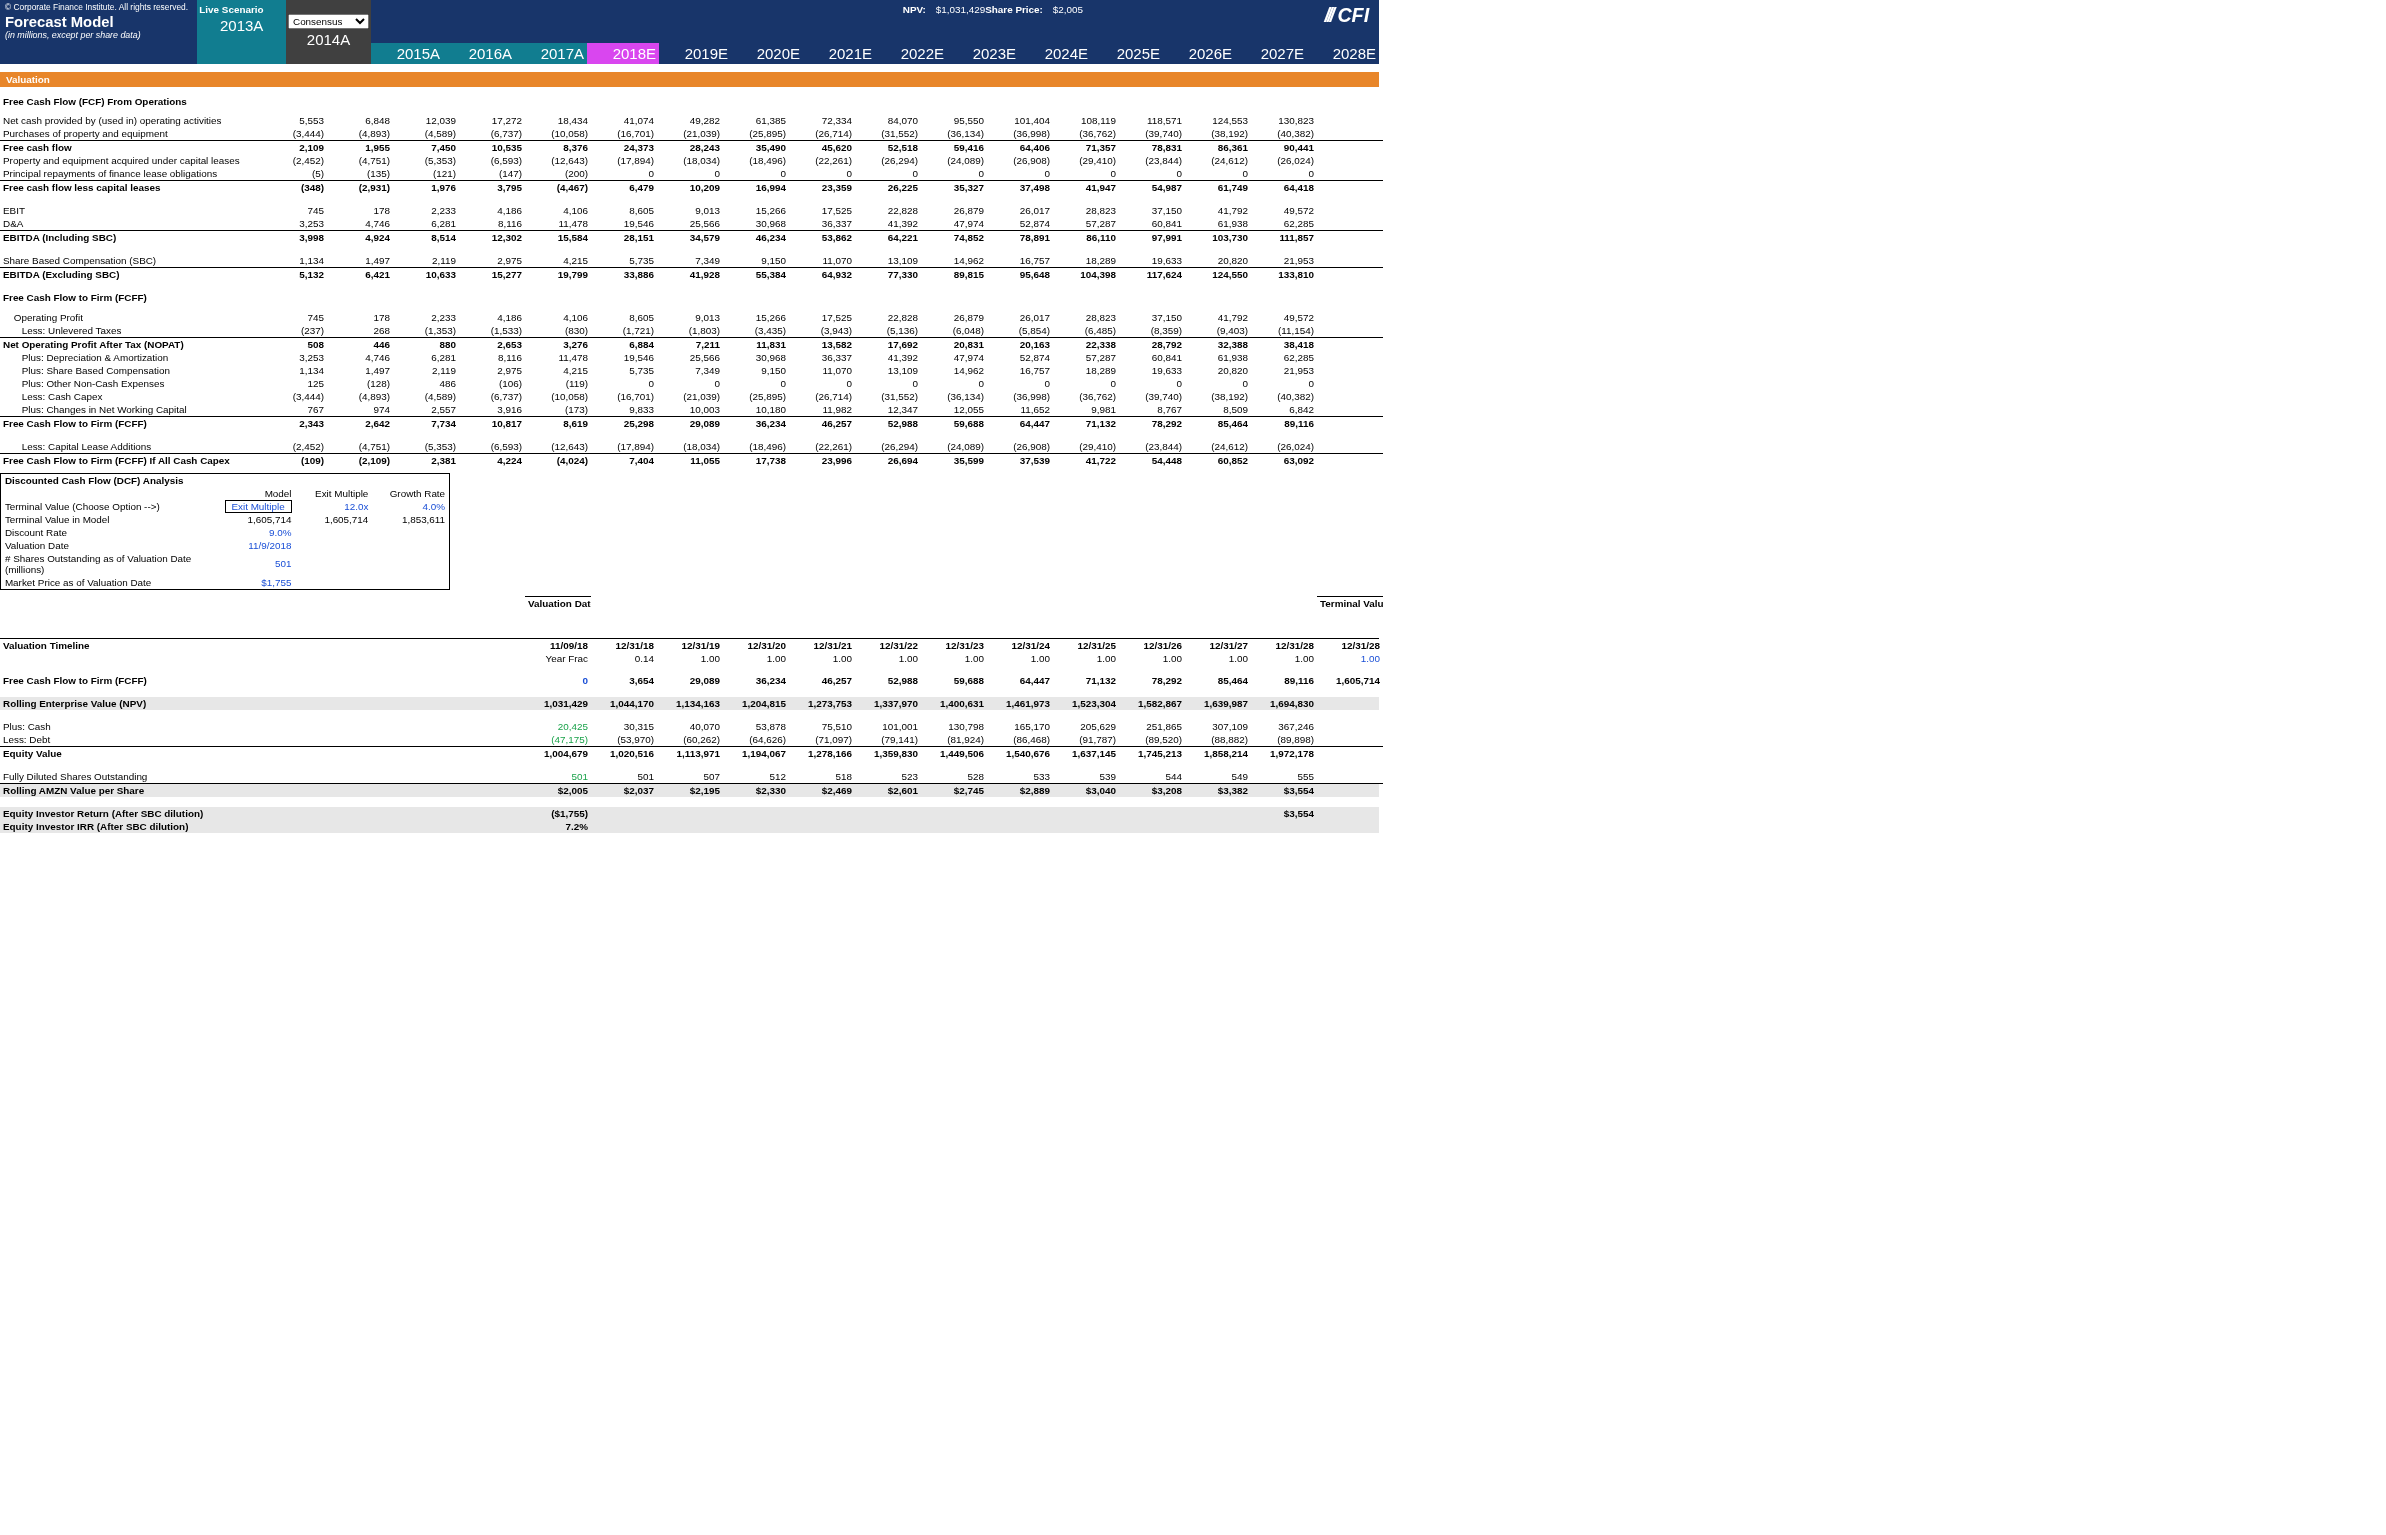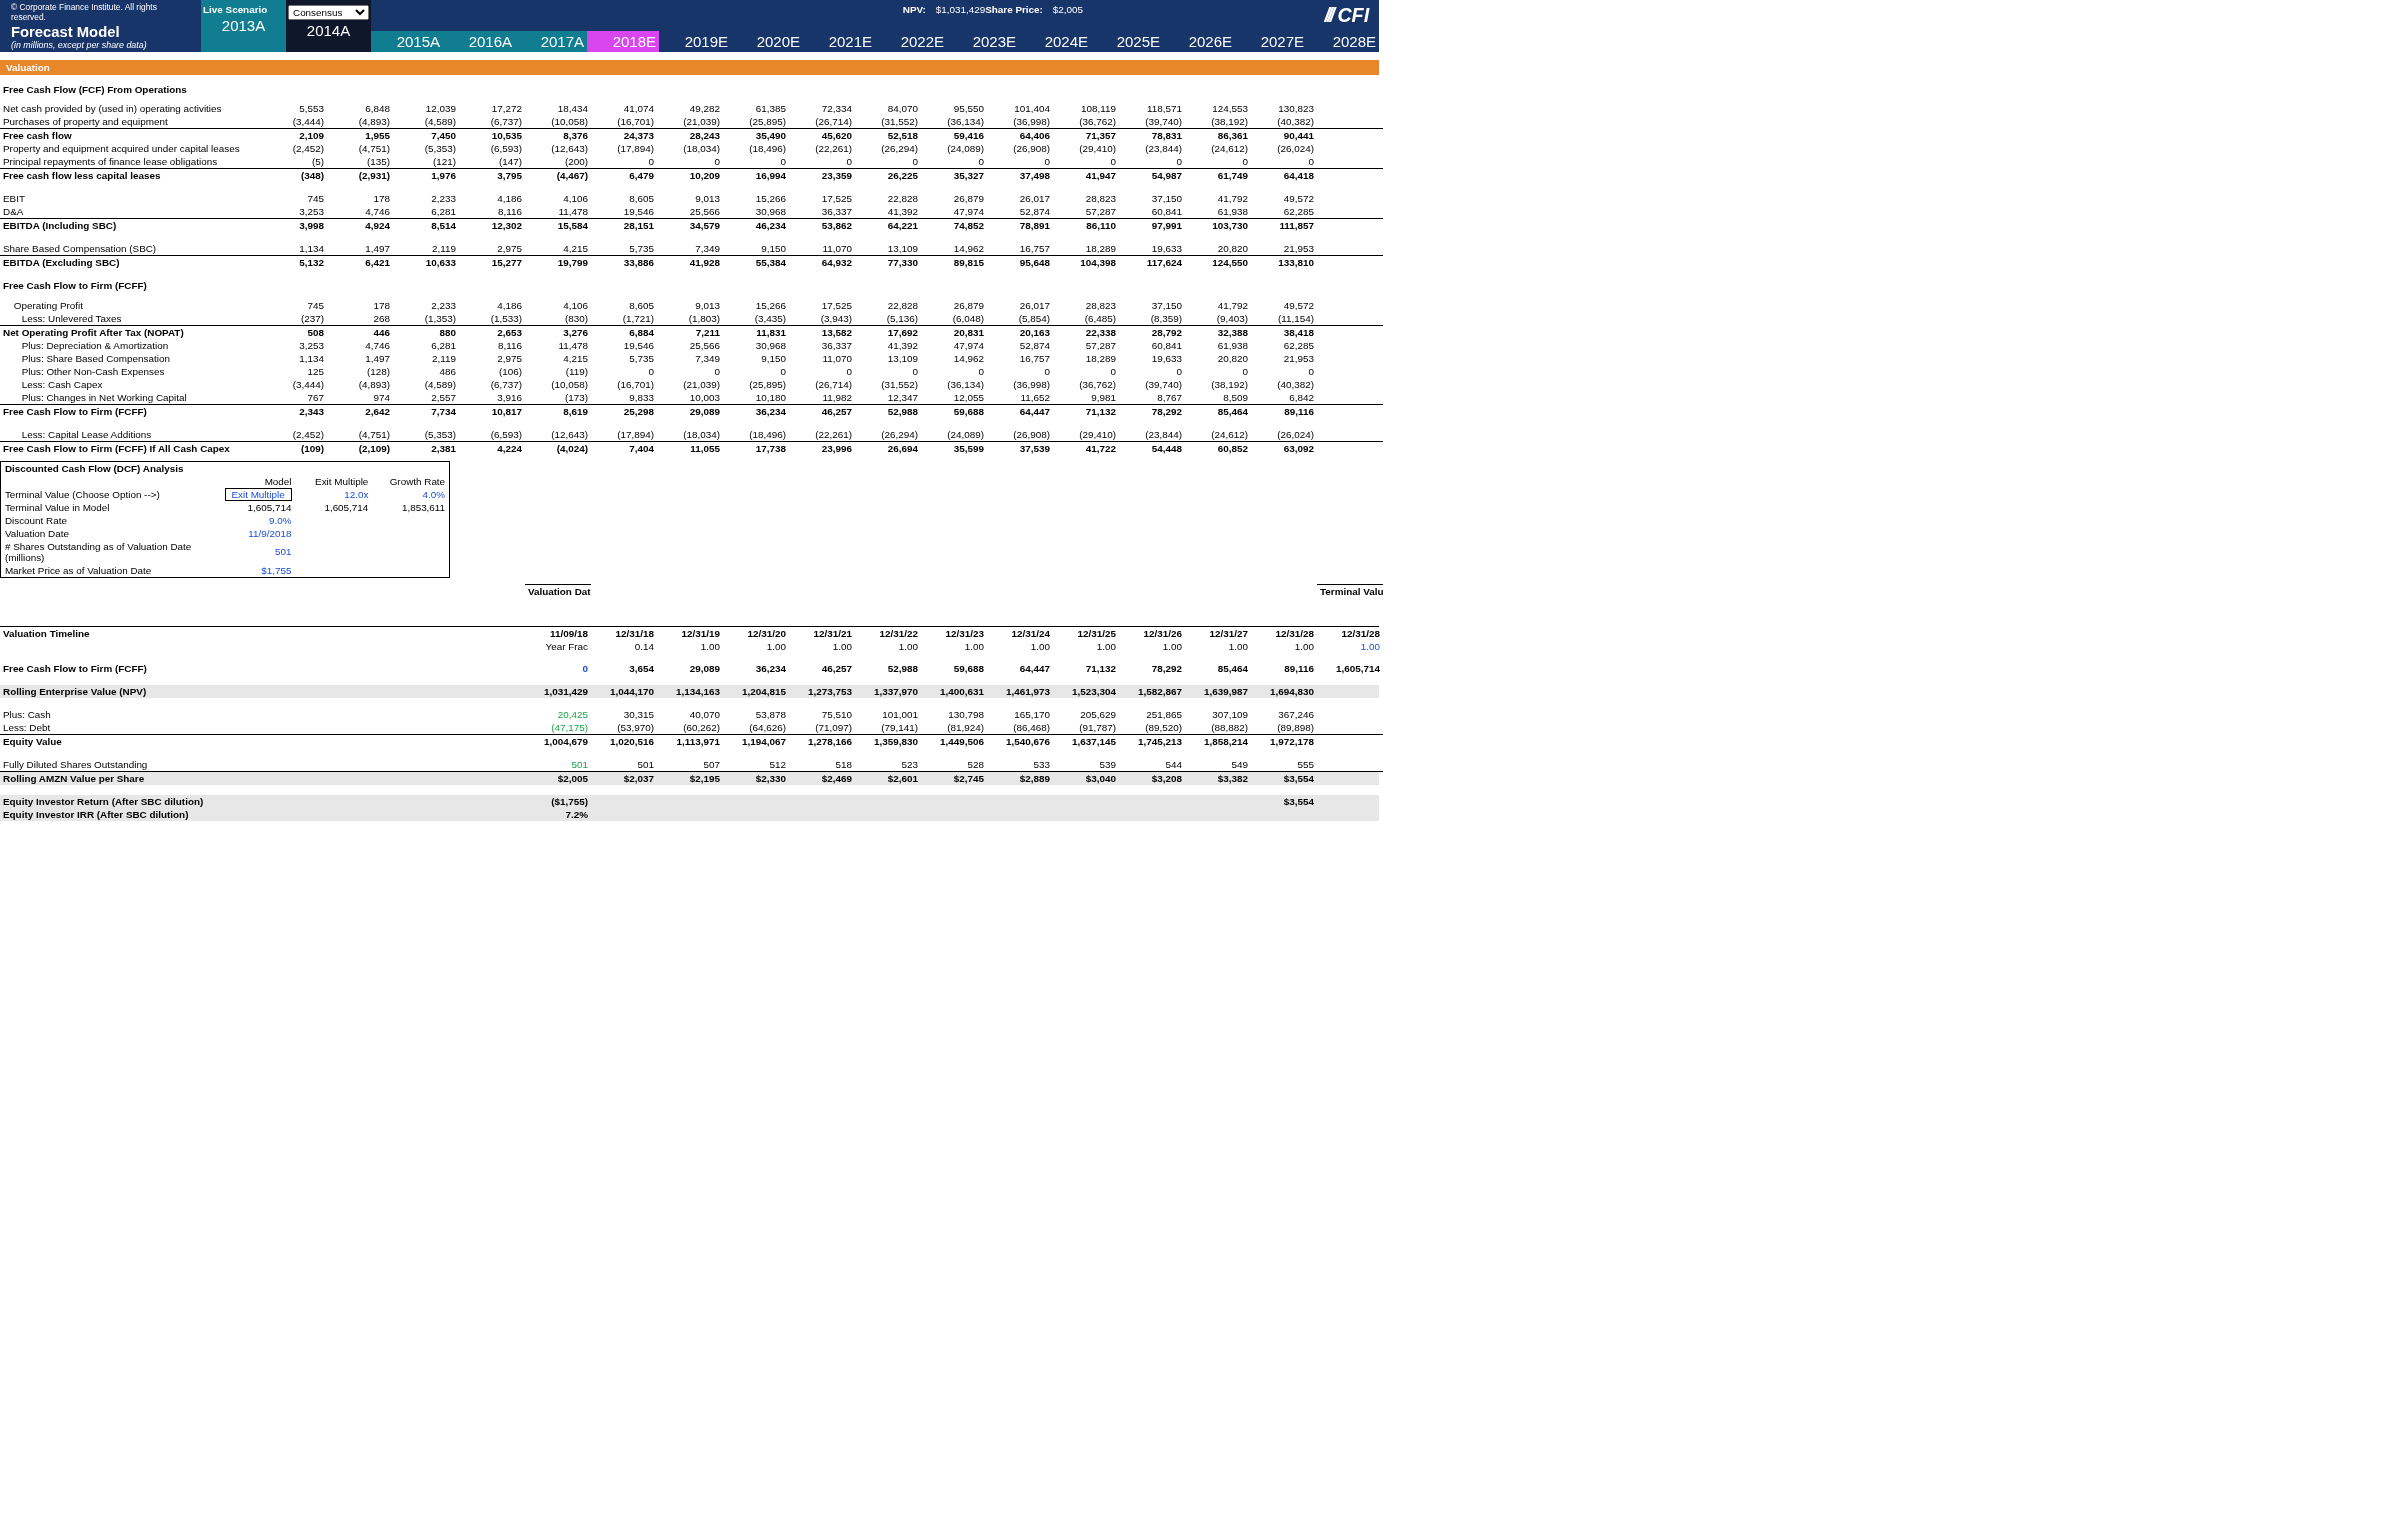--- a/index.html
+++ b/index.html
@@ -1,24 +1,24 @@
 <!DOCTYPE html>
 <html><head>
 <meta charset="utf-8">
 <style>
 html,body{margin:0;padding:0;font-family:Arial,Helvetica,sans-serif;font-size:9.9px;color:#000;background:#fff;}
 .outer{width:1379px;}
 .header{display:flex;background:#18356a;color:#fff;}
-.header .left{width:261px;padding:2px 11px;}
+.header .left{width:261px;padding:2px 5px;}
 .header .left .copy{font-size:8.4px;}
 .header .left .title{font-size:14.8px;font-weight:bold;margin-top:2px;}
 .header .left .sub{font-size:8.9px;font-style:italic;}
 .header .live{width:118px;background:#117d90;text-align:center;padding:3.9px 2px;}
 .header .live .lbl{font-weight:bold;}
-.header .select-wrap{background:#0f172a;padding:5px 2px;width:84px;}
+.header .select-wrap{background:#404040;padding:14px 2px;width:84px;}
 .header .yrs{flex:1;display:flex;align-items:flex-end;position:relative;}
 .header .yr{width:66px;text-align:right;padding:2px 3px;font-weight:normal;font-size:15px;}
 .header .yr.hist{background:#18356a;}
 .header .yr.a17{background:#117d90;}
 .header .yr.e18{background:#d946ef;}
 .header .summary{position:absolute;top:3.9px;right:296px;display:flex;}
 .header .summary .pair{display:flex;gap:9.9px;}
 .header .summary .k{font-weight:bold;}
 .section-bar{background:#e8862a;color:#fff;font-weight:bold;padding:2px 5.9px;}
 .grid{display:grid;grid-template-columns:261px repeat(17,66px);}

